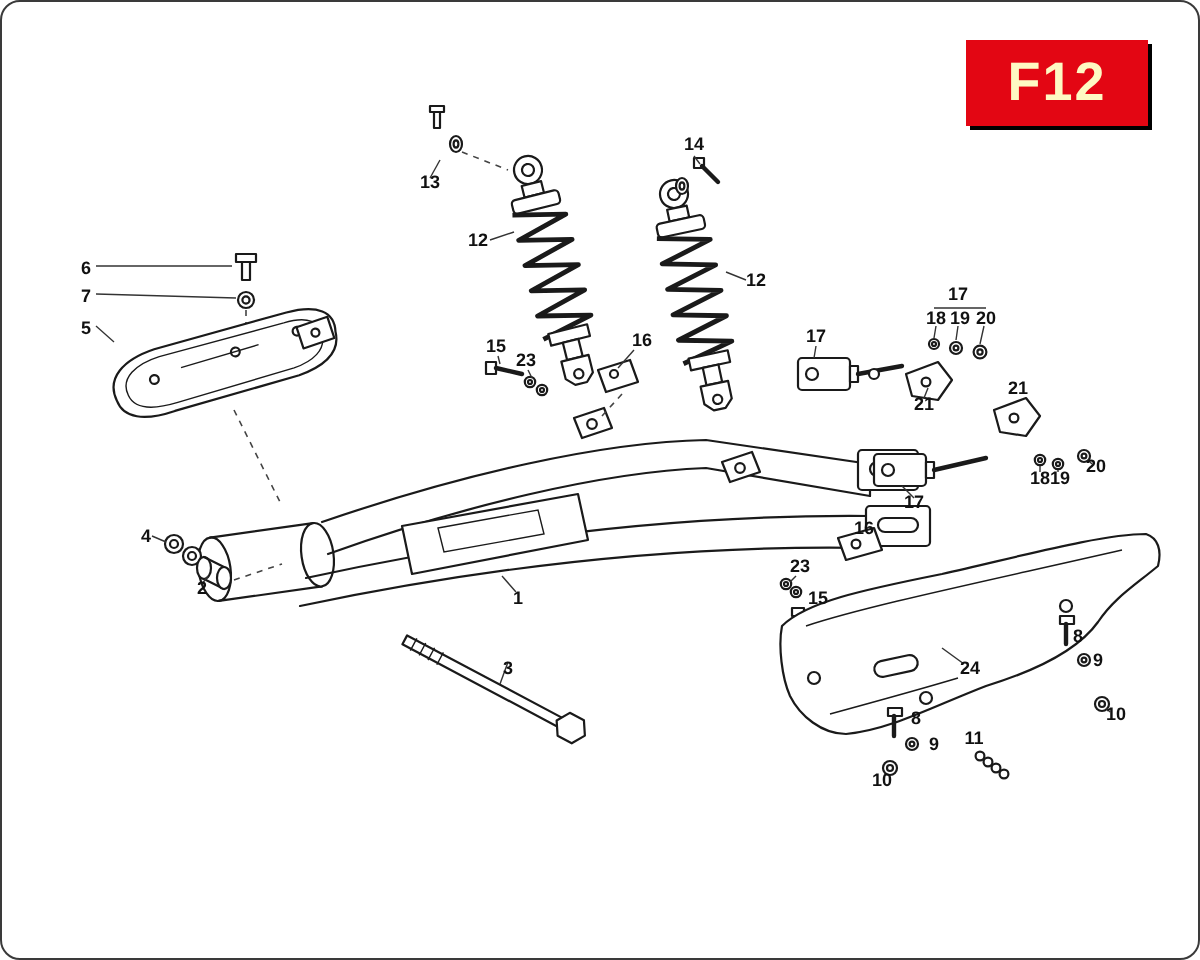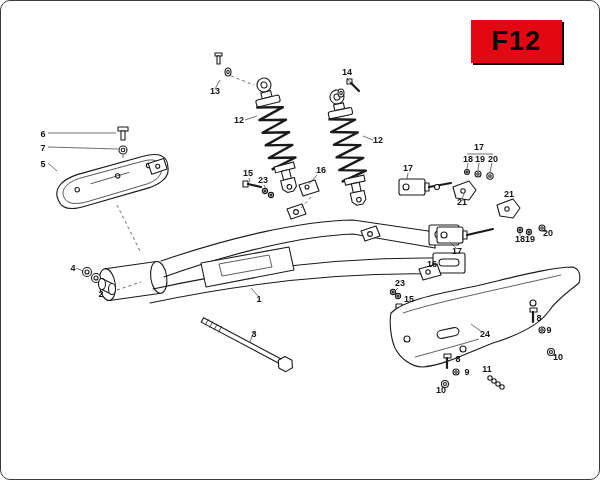--- a/index.html
+++ b/index.html
@@ -2,22 +2,22 @@
 <html><head>
 <meta charset="utf-8">
 <style>
   html,body{margin:0;padding:0;background:#fff;}
   .page{
     position:relative;width:598px;height:478px;background:#fff;
     border:1px solid #3a3a3a;border-radius:10px;overflow:hidden;
     font-family:"Liberation Sans", sans-serif;
   }
   .badge{
-    position:absolute;top:19px;right:37px;width:91px;height:43px;
-    background:#e30613;color:#000000;display:flex;align-items:center;justify-content:center;
+    position:absolute;top:19px;right:25px;width:91px;height:43px;
+    background:#e30613;color:#fef9c3;display:flex;align-items:center;justify-content:center;
     font-size:27px;font-weight:bold;letter-spacing:1px;
     box-shadow:2px 2px 0 0 #000;
   }
   svg{position:absolute;left:0;top:0;}
   .ln{fill:none;stroke:#1a1a1a;stroke-width:1.1;stroke-linecap:round;stroke-linejoin:round;}
   .fw{fill:#fff;stroke:#1a1a1a;stroke-width:1.1;stroke-linejoin:round;}
   .thick{fill:none;stroke:#1a1a1a;stroke-width:2.2;stroke-linecap:round;}
   .coil{fill:none;stroke:#1a1a1a;stroke-width:2.4;stroke-linejoin:round;}
   .dash{fill:none;stroke:#444;stroke-width:0.8;stroke-dasharray:3 3;}
   .lead{fill:none;stroke:#333;stroke-width:0.7;}

